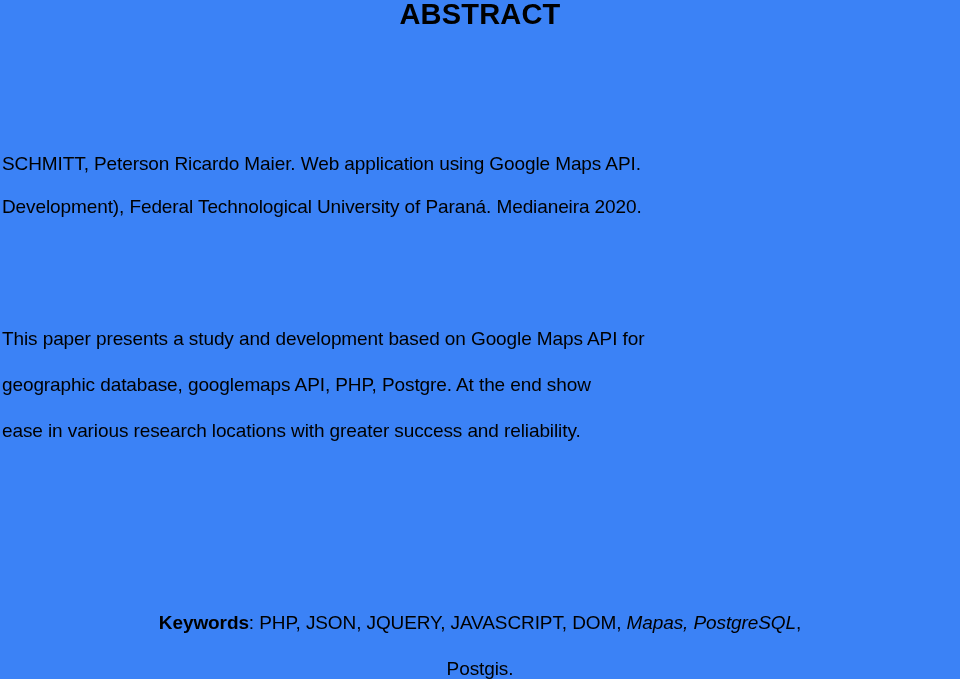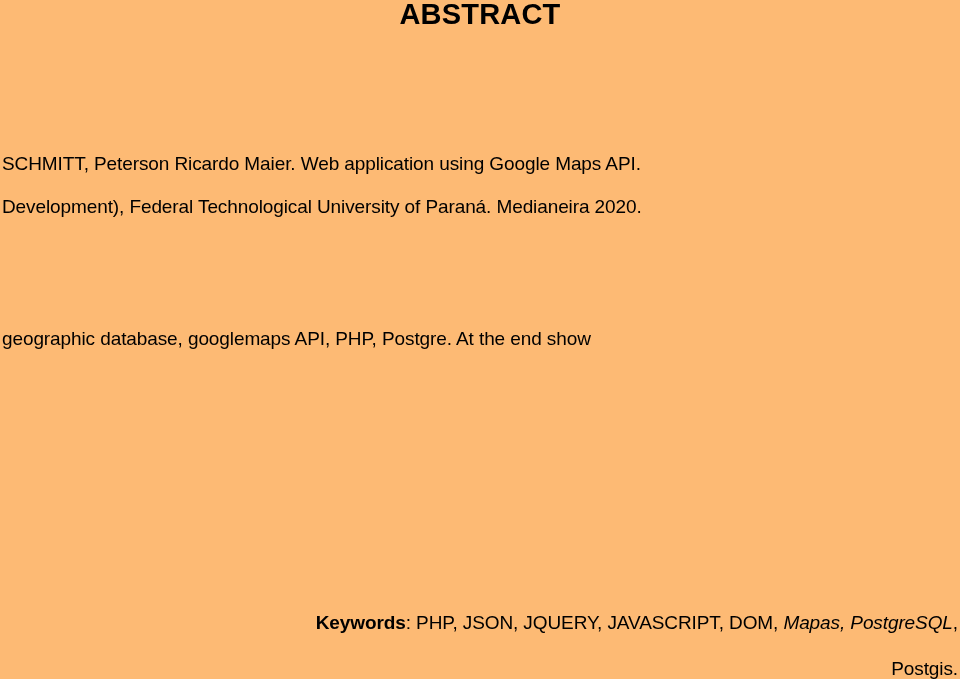--- a/index.html
+++ b/index.html
@@ -13,21 +13,21 @@
     overflow: hidden;
     font-family: "Liberation Sans", "DejaVu Sans", sans-serif;
     color: #000000;
     -webkit-font-smoothing: antialiased;
   }
 
   .page {
     position: relative;
     width: 960px;
     height: 679px;
-    background: #fdba74;
+    background: #3b82f6;
     box-sizing: border-box;
   }
 
   
   .abstract-heading {
     position: absolute;
     left: 0;
     top: 0;
     width: 960px;
     text-align: center;
@@ -87,21 +87,21 @@
     line-height: 46px;
   }
 
   
   #keywords-block {
     top: 600px;
   }
   #keywords-block .ln {
     height: 46px;
     line-height: 46px;
-    text-align: right;
+    text-align: center;
   }
   #keywords-block .ln::after {
     display: none;
   }
 
   .kw-label {
     font-weight: bold;
   }
   .kw-italic {
     font-style: italic;
@@ -113,21 +113,23 @@
 <div class="page">
 
   <div class="abstract-heading">ABSTRACT</div>
 
   <div class="body-block" id="ref-block">
     <span class="ln">SCHMITT, Peterson Ricardo Maier. Web application using Google Maps API.</span>
     <span class="ln last">Development), Federal Technological University of Paraná. Medianeira 2020.</span>
   </div>
 
   <div class="body-block" id="abstract-block">
+    <span class="ln">This paper presents a study and development based on Google Maps API for</span>
     <span class="ln">geographic database, googlemaps API, PHP, Postgre. At the end show</span>
+    <span class="ln last">ease in various research locations with greater success and reliability.</span>
   </div>
 
   <div class="body-block" id="keywords-block">
     <span class="ln"><span class="kw-label">Keywords</span><span>: </span><span>PHP, JSON, JQUERY, JAVASCRIPT, DOM, </span><span class="kw-italic">Mapas, PostgreSQL</span><span>,</span></span>
     <span class="ln last">Postgis.</span>
   </div>
 
 </div>
 
 </body></html>

